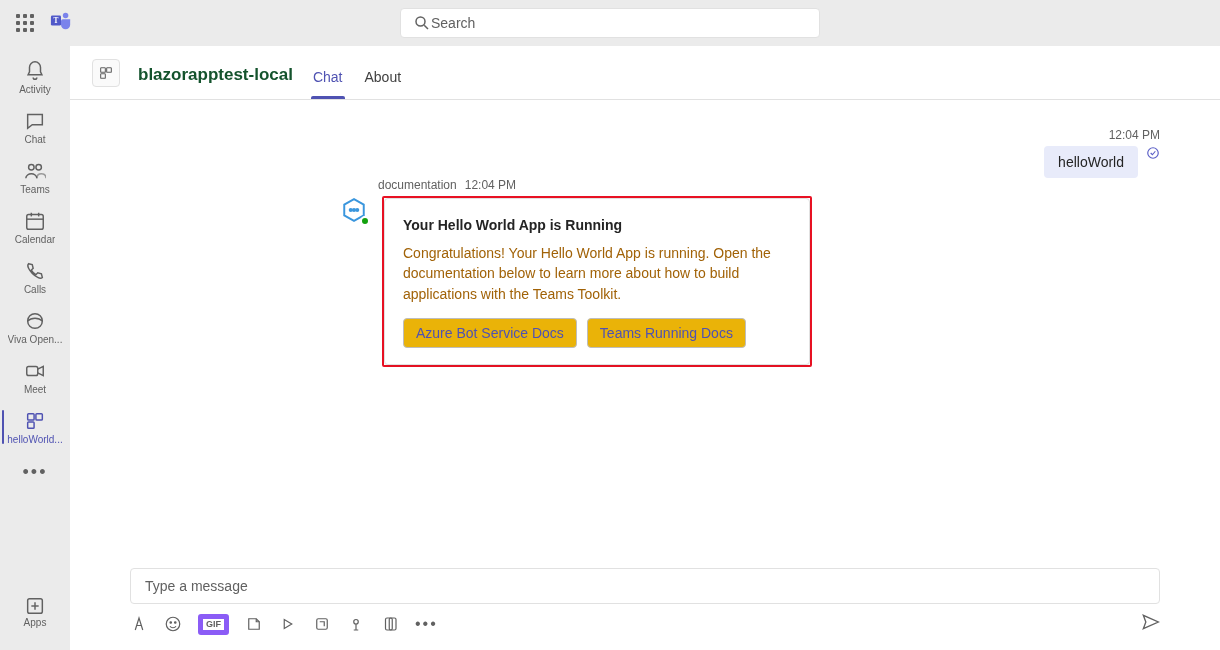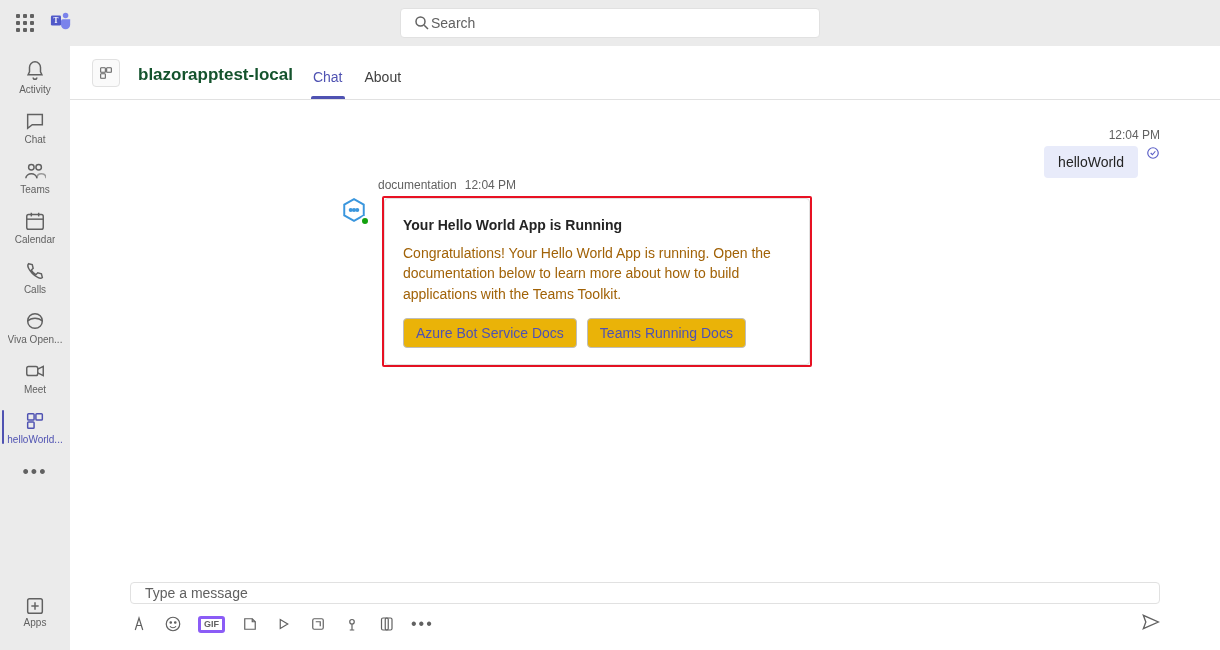--- a/index.html
+++ b/index.html
@@ -256,29 +256,29 @@
 
   
   .composer {
     background:#fff;
     padding:6px 60px 14px 60px;
   }
   .compose-box {
     border:1px solid #e1e1e1;
     border-radius:4px;
     background:#fff;
-    height:22px;
+    height:36px;
     display:flex;align-items:center;
     padding:0 14px;
     color:#616161;font-size:14px;
     margin-bottom:8px;
   }
   .compose-tools {display:flex;align-items:center;gap:16px;color:#616161;}
   .compose-tools .tool{cursor:pointer;display:flex;}
-  .gif-pill {border:3px solid #8b5cf6;border-radius:3px;font-size:9px;font-weight:600;padding:1px 3px;line-height:1;}
+  .gif-pill {border:5px solid #8b5cf6;border-radius:3px;font-size:9px;font-weight:600;padding:1px 3px;line-height:1;}
   .send-icon {margin-left:auto;cursor:pointer;color:#616161;}
 
   .icon-svg { width:18px;height:18px; }
 </style>
 </head>
 <body>
 
 <div class="topbar">
   <div class="topbar-left">
     <div class="waffle-icon">

